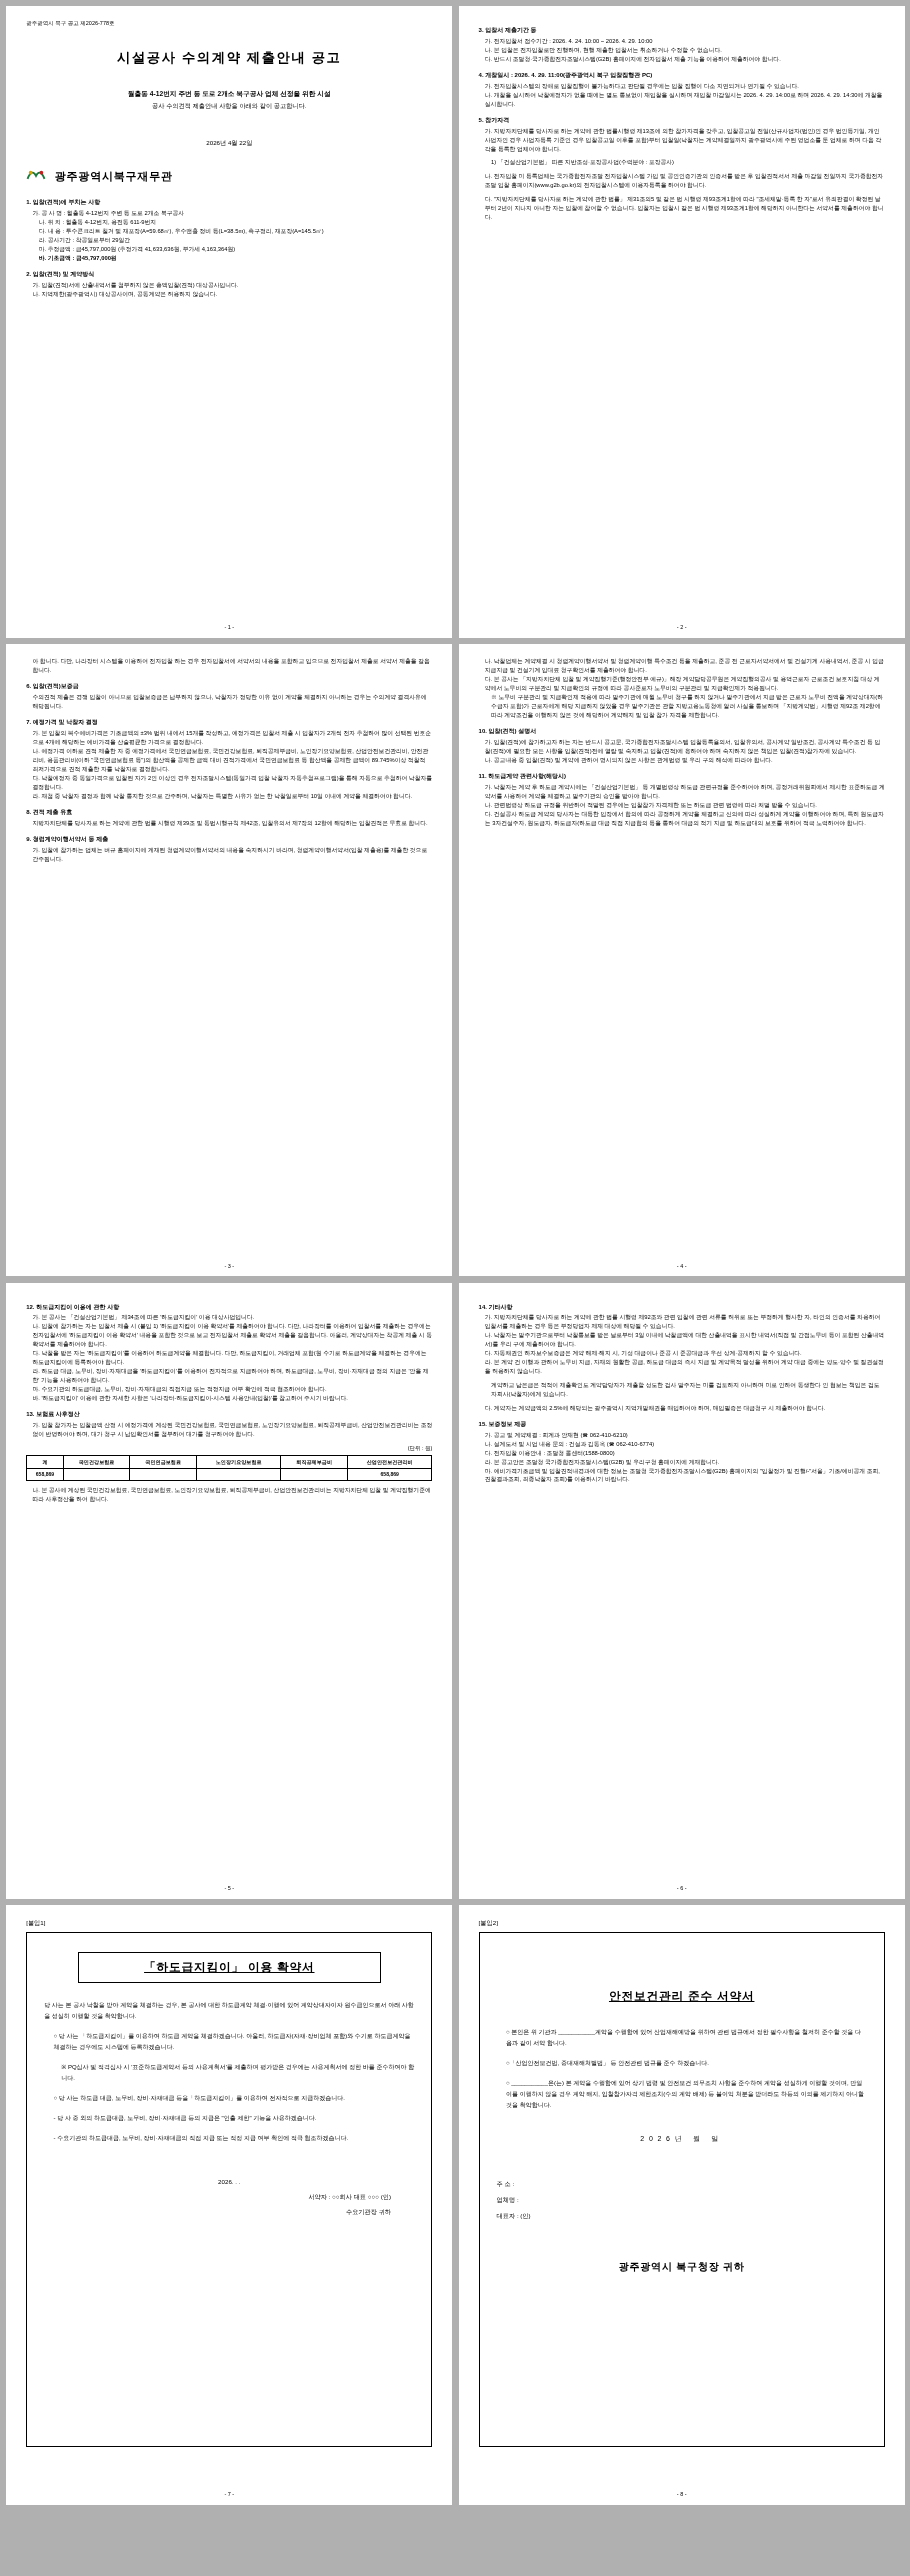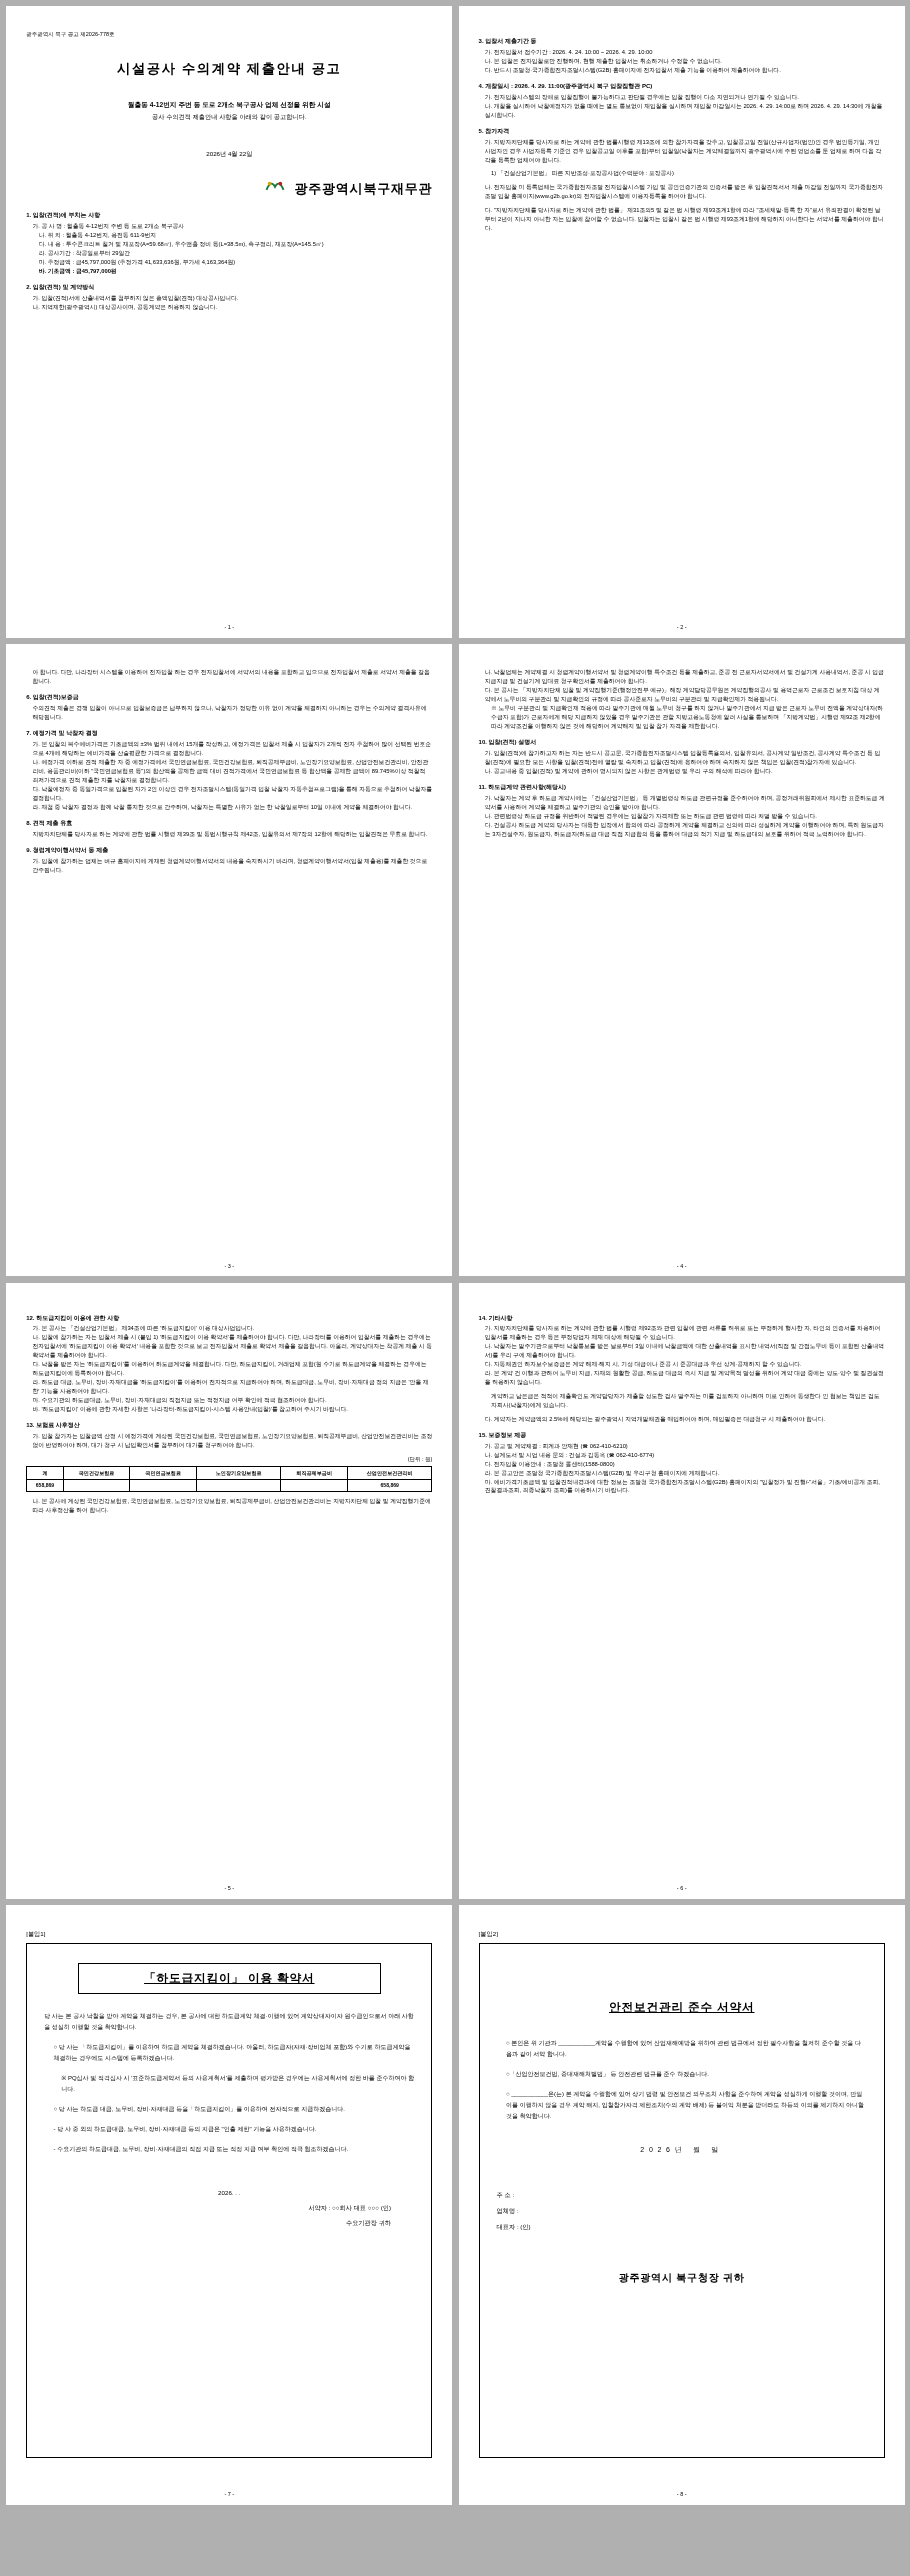--- a/index.html
+++ b/index.html
@@ -16,21 +16,21 @@
   }
   .page-row {
     display: flex;
     width: 911px;
     gap: 6.2px;
     padding: 6.2px 6.2px 0 6.2px;
   }
   .page {
     background: #ffffff;
     width: 449px;
-    padding: 24px 20px 14px 20px;
+    padding: 13px 20px 14px 20px;
     position: relative;
     font-size: 5.8px;
     line-height: 1.55;
     color: #000;
   }
   .page.tall { min-height: 632px; }
   .page.mid { min-height: 616px; }
   .page.short { min-height: 600px; }
   .pg-num {
     position: absolute;
@@ -52,22 +52,22 @@
   .subtitle {
     text-align: center;
     font-size: 6.7px;
     font-weight: bold;
     margin-bottom: 4.7px;
     line-height: 1.8;
   }
   .subtitle .l2 { display:block; font-weight: normal; font-size: 6.2px;}
   .date-right { text-align: center; font-size: 6.2px; margin: 26.5px 0 20px 0; }
   .org-line {
-    text-align: right;
-    font-size: 13px;
+    text-align: left;
+    font-size: 11px;
     font-weight: bold;
     letter-spacing: 0.8px;
     margin-top: 6.2px;
     position: relative;
   }
   .org-logo {
     display: inline-block;
     vertical-align: middle;
     margin-right: 4.7px;
   }

